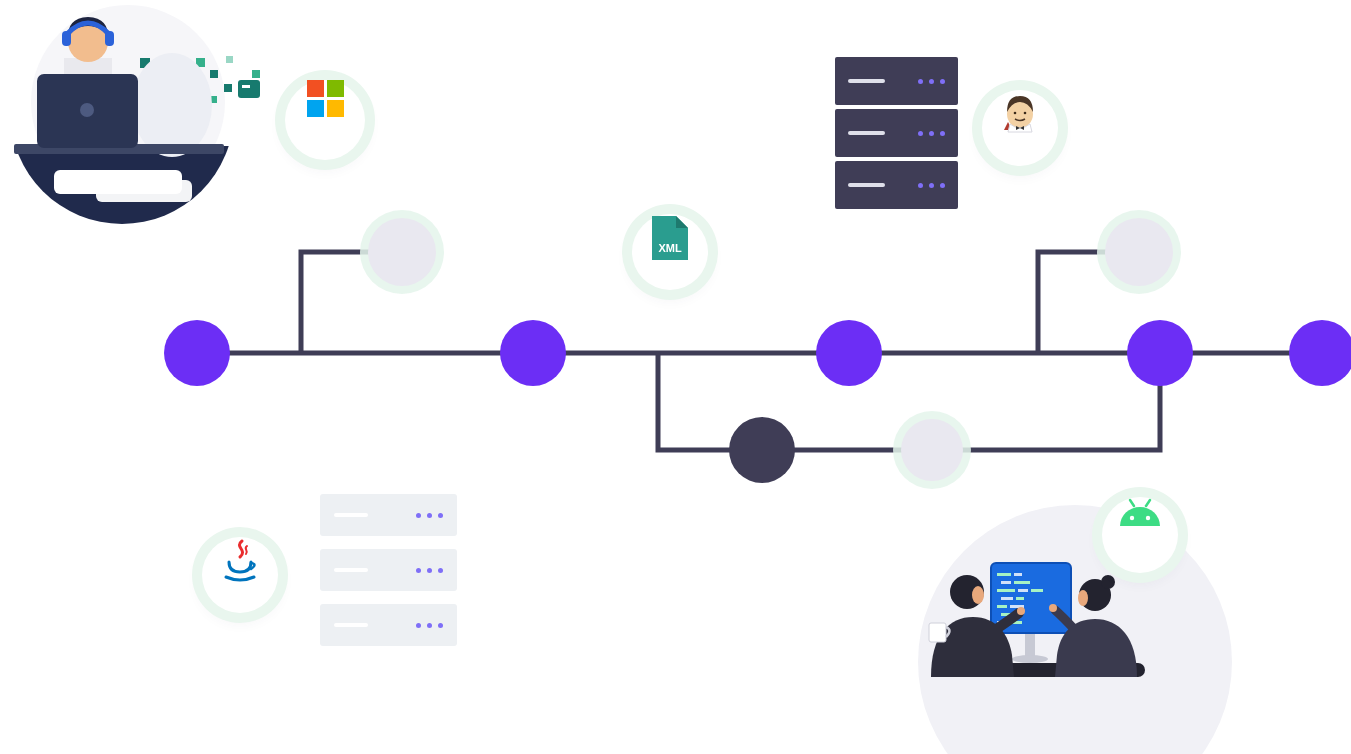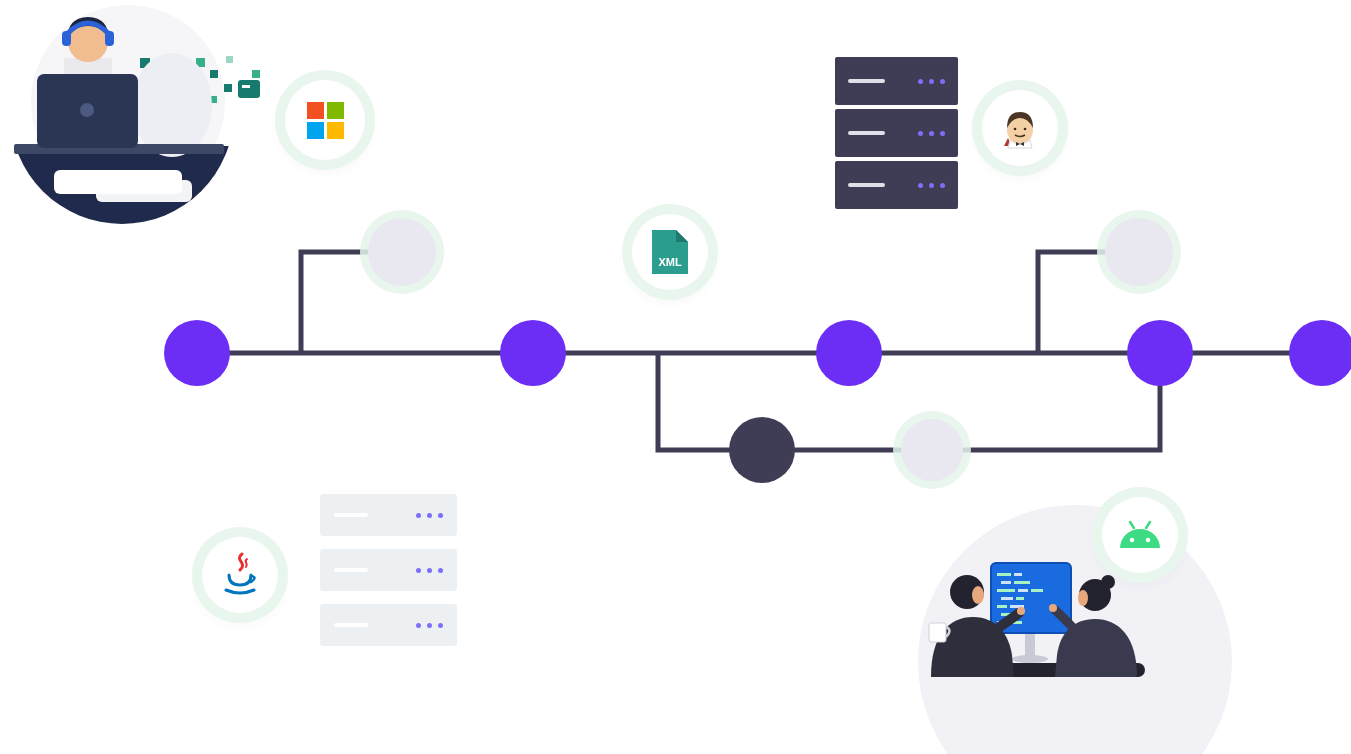--- a/index.html
+++ b/index.html
@@ -19,21 +19,21 @@
   .n2{left:368px;top:218px;width:68px;height:68px;}
   .n3{left:500px;top:320px;width:66px;height:66px;}
   .n4{left:816px;top:320px;width:66px;height:66px;}
   .n5{left:729px;top:417px;width:66px;height:66px;}
   .n6{left:901px;top:419px;width:62px;height:62px;}
   .n7{left:1105px;top:218px;width:68px;height:68px;}
   .n8{left:1127px;top:320px;width:66px;height:66px;}
   .n9{left:1289px;top:320px;width:66px;height:66px;}
 
   
-  .badge{position:absolute;background:#fff;border-radius:50%;display:flex;align-items:center;justify-content:center;
+  .badge{position:absolute;background:#fff;border-radius:50%;display:flex;align-items:flex-start;justify-content:center;
          box-shadow:0 0 0 10px var(--halo,#e9f6ee),0 6px 16px rgba(63,61,86,.10);z-index:4;}
   .badge-ms{left:285px;top:80px;width:80px;height:80px;}
   .badge-jenkins{left:982px;top:90px;width:76px;height:76px;}
   .badge-xml{left:632px;top:214px;width:76px;height:76px;}
   .badge-java{left:202px;top:537px;width:76px;height:76px;}
   .badge-android{left:1102px;top:497px;width:76px;height:76px;}
 
   .ms-grid{display:grid;grid-template-columns:17px 17px;grid-template-rows:17px 17px;gap:3px;}
   .ms-grid i{display:block;}
   .ms-red{background:var(--ms-red,#f25022);}

